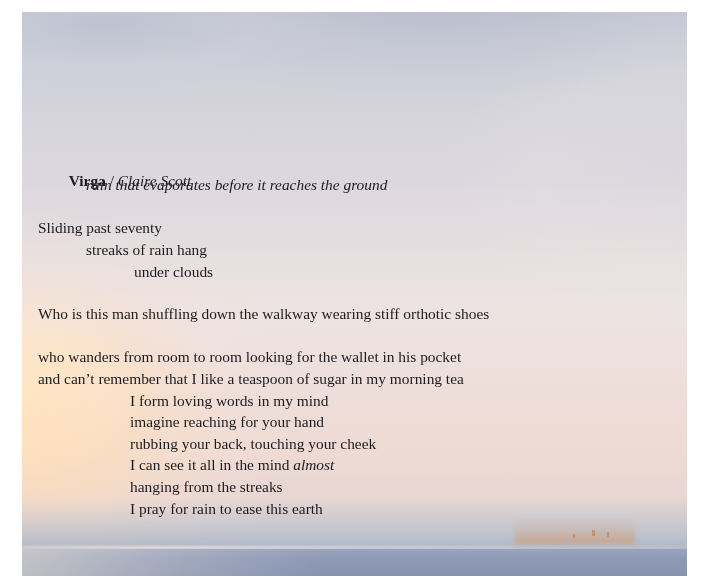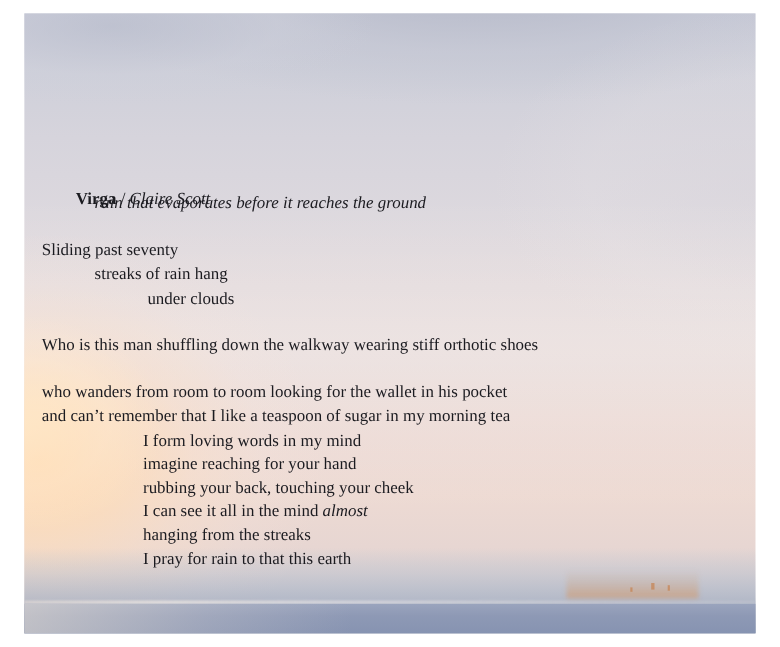--- a/index.html
+++ b/index.html
@@ -198,18 +198,18 @@
       <div class="line" style="left:112px; top:249px;">under clouds</div>
 
       <div class="line" style="left:16px; top:291px;">Who is this man shuffling down the walkway wearing stiff orthotic shoes</div>
       <div class="line" style="left:16px; top:334px;">who wanders from room to room looking for the wallet in his pocket</div>
       <div class="line" style="left:16px; top:356px;">and can’t remember that I like a teaspoon of sugar in my morning tea</div>
       <div class="line" style="left:108px; top:378px;">I form loving words in my mind</div>
       <div class="line" style="left:108px; top:399px;">imagine reaching for your hand</div>
       <div class="line" style="left:108px; top:421px;">rubbing your back, touching your cheek</div>
       <div class="line" style="left:108px; top:442px;"><span>I can see it all in the mind </span><span class="i">almost</span></div>
       <div class="line" style="left:108px; top:464px;">hanging from the streaks</div>
-      <div class="line" style="left:108px; top:486px;">I pray for rain to that this earth</div>
+      <div class="line" style="left:108px; top:486px;">I pray for rain to ease this earth</div>
 
     </div>
   </div>
 
 </div>
 
 </body></html>

